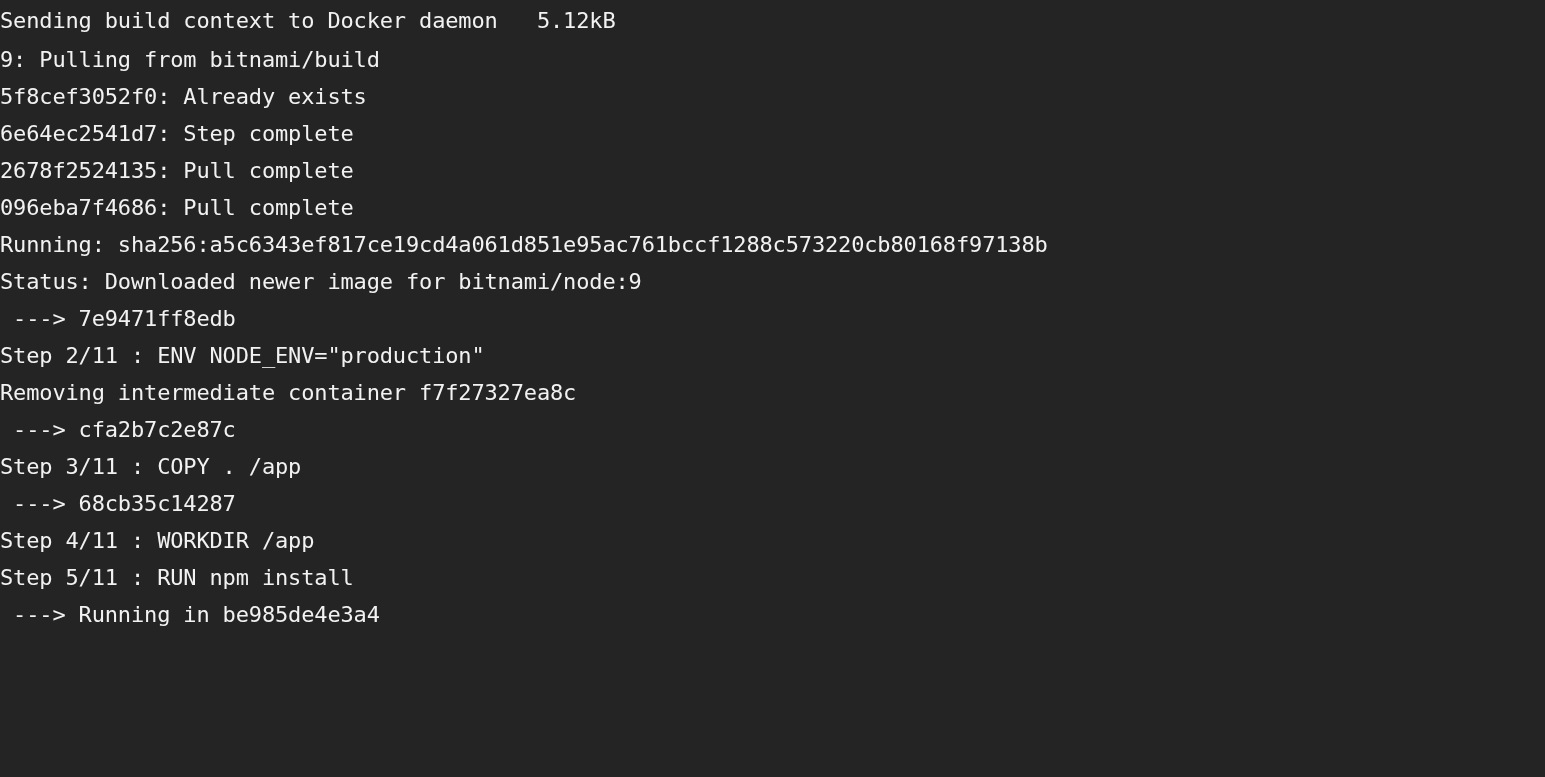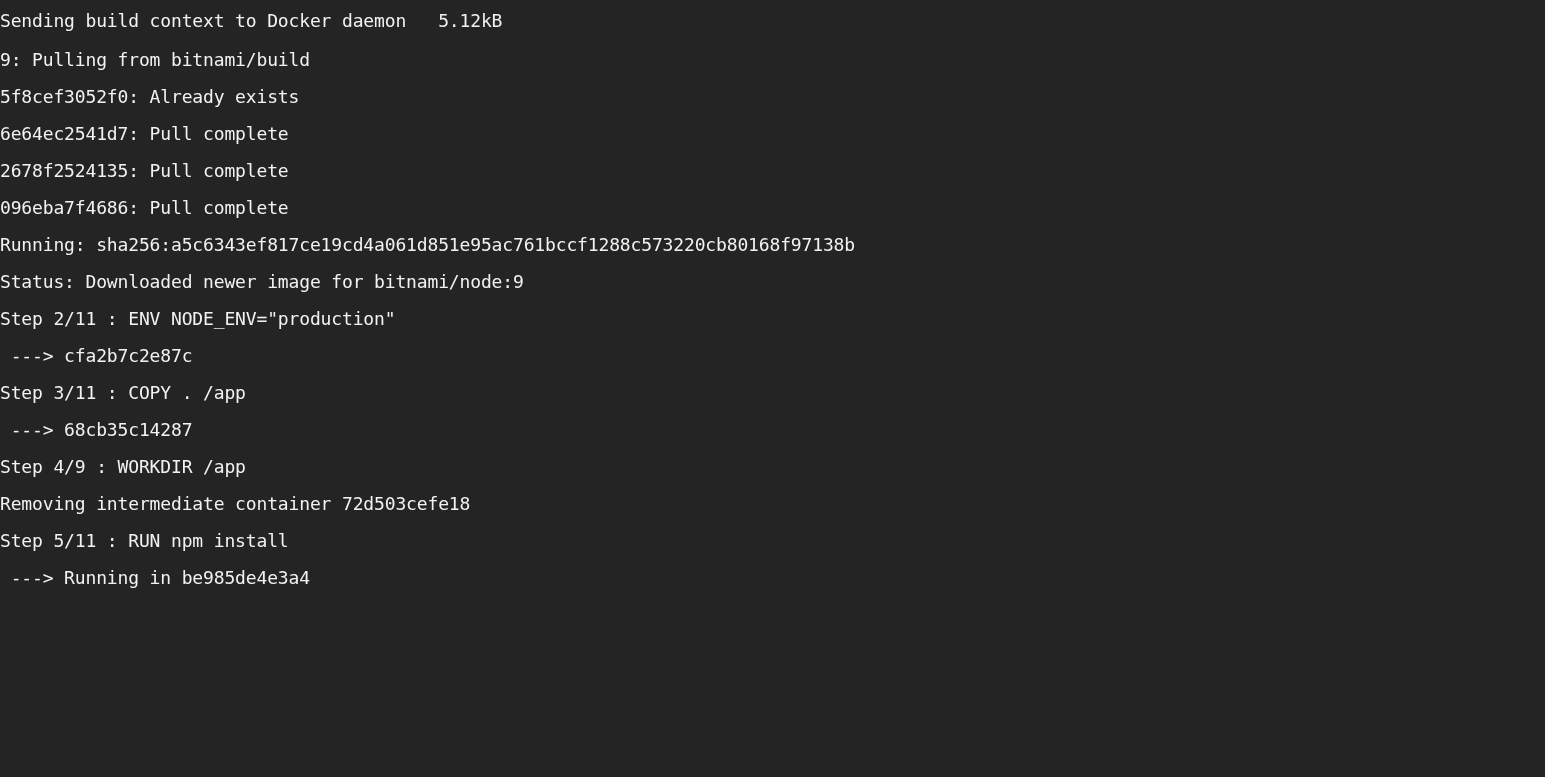--- a/index.html
+++ b/index.html
@@ -12,21 +12,21 @@
     width: 1545px;
     height: 777px;
     overflow: hidden;
   }
   #terminal {
     width: 1545px;
     height: 777px;
     background: #242424;
     color: #f2f2f2;
     font-family: "DejaVu Sans Mono", "Liberation Mono", monospace;
-    font-size: 18px;
+    font-size: 22px;
     line-height: 37px;
     letter-spacing: -0.15px;
     padding: 0;
     box-sizing: border-box;
     overflow: hidden;
     -webkit-font-smoothing: antialiased;
   }
   .line {
     white-space: pre;
     height: 37px;
@@ -39,26 +39,27 @@
     height: 39px;
   }
 </style>
 </head>
 <body>
 
 <div id="terminal">
   <span class="line">Sending build context to Docker daemon   5.12kB</span>
   <span class="line">9: Pulling from bitnami/build</span>
   <span class="line">5f8cef3052f0: Already exists</span>
-  <span class="line">6e64ec2541d7: Pull complete</span>
+  <span class="line">6e64ec2541d7: Step complete</span>
   <span class="line">2678f2524135: Pull complete</span>
   <span class="line">096eba7f4686: Pull complete</span>
   <span class="line">Running: sha256:a5c6343ef817ce19cd4a061d851e95ac761bccf1288c573220cb80168f97138b</span>
   <span class="line">Status: Downloaded newer image for bitnami/node:9</span>
+  <span class="line"> ---&gt; 7e9471ff8edb</span>
   <span class="line">Step 2/11 : ENV NODE_ENV="production"</span>
+  <span class="line">Removing intermediate container f7f27327ea8c</span>
   <span class="line"> ---&gt; cfa2b7c2e87c</span>
   <span class="line">Step 3/11 : COPY . /app</span>
   <span class="line"> ---&gt; 68cb35c14287</span>
-  <span class="line">Step 4/9 : WORKDIR /app</span>
-  <span class="line">Removing intermediate container 72d503cefe18</span>
+  <span class="line">Step 4/11 : WORKDIR /app</span>
   <span class="line">Step 5/11 : RUN npm install</span>
   <span class="line"> ---&gt; Running in be985de4e3a4</span>
 </div>
 
 </body></html>

